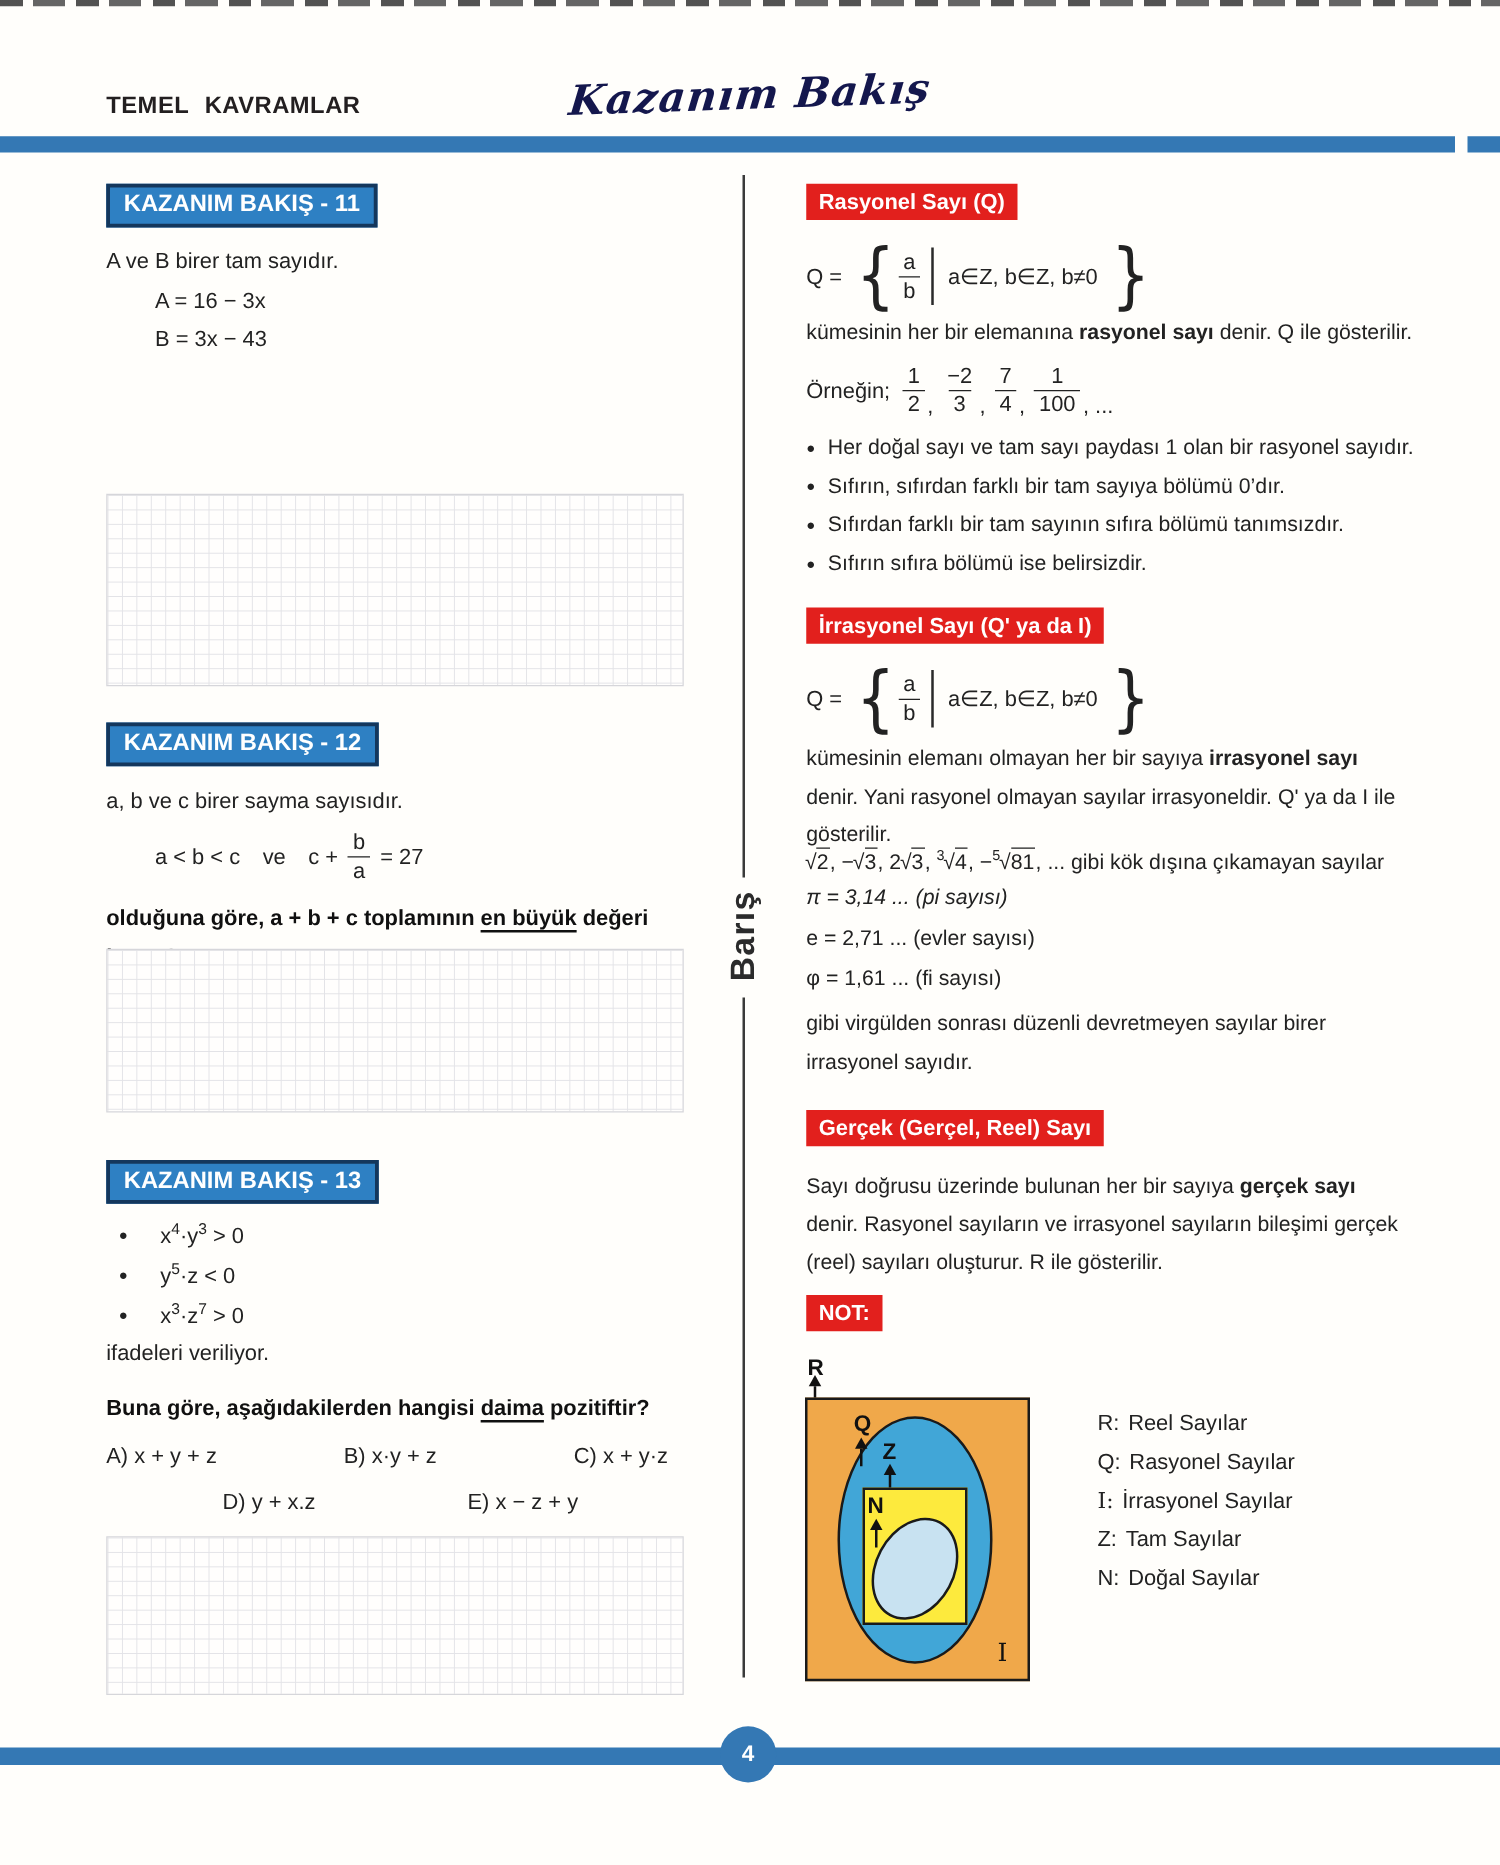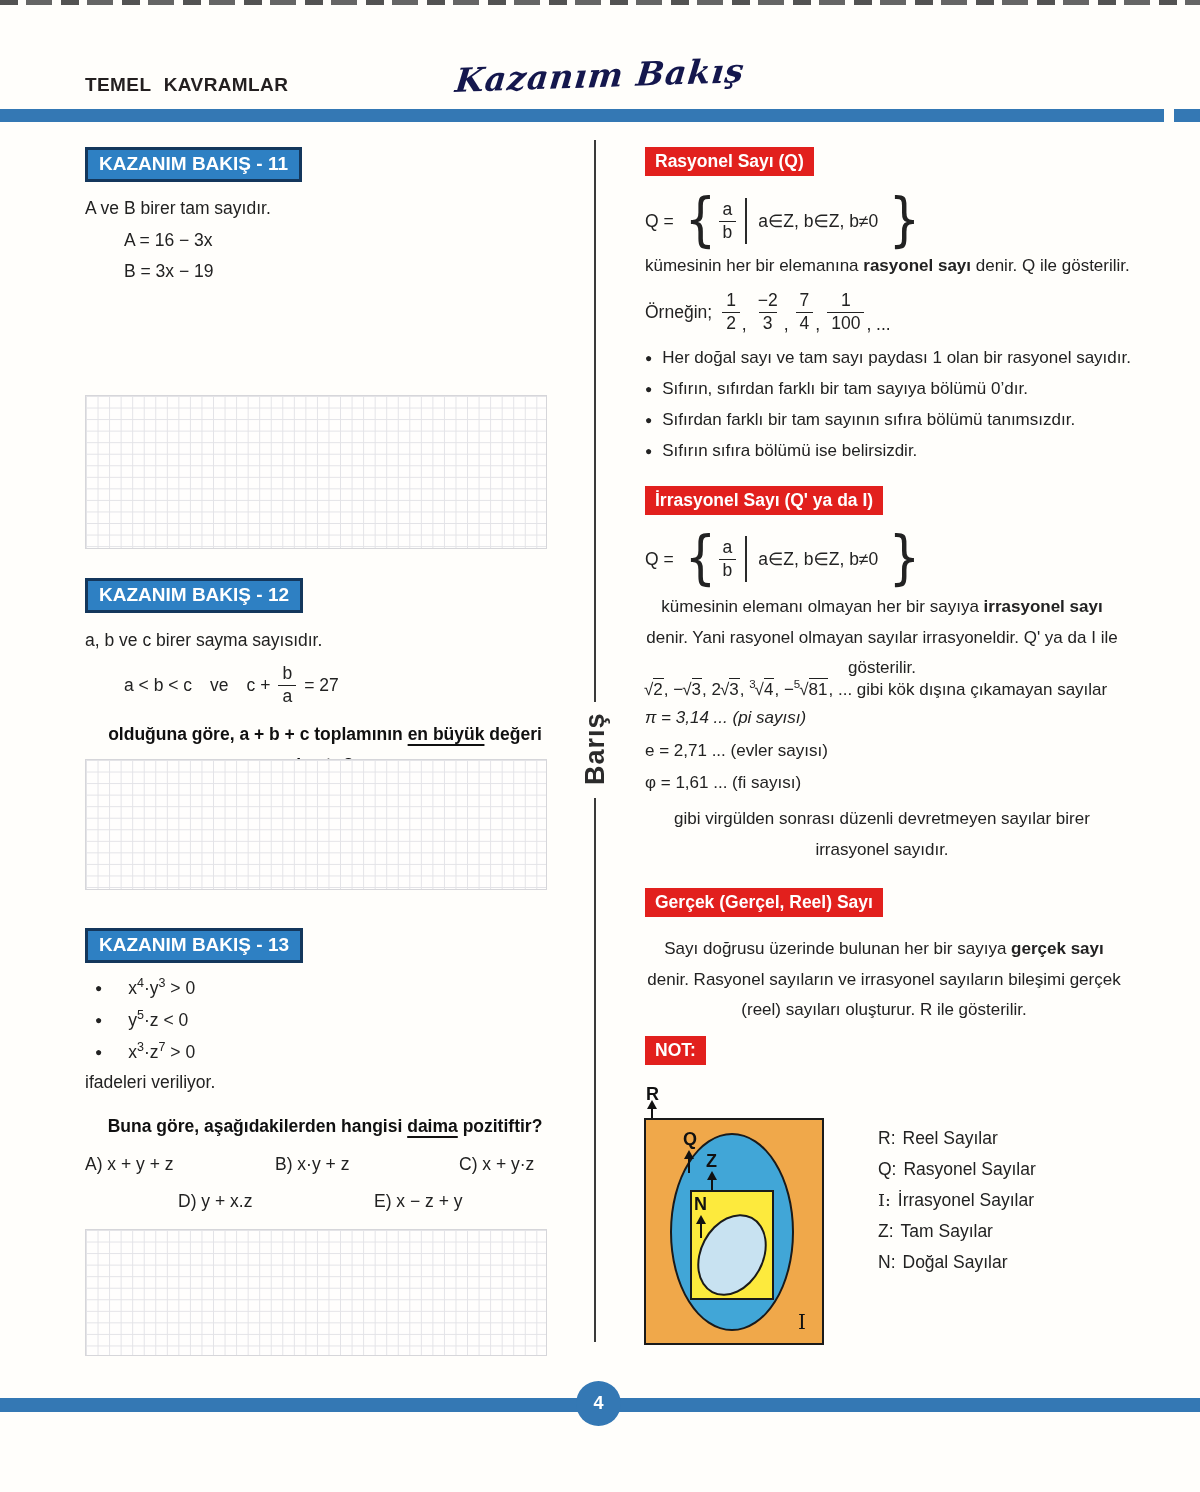--- a/index.html
+++ b/index.html
@@ -1,17 +1,17 @@
 <!DOCTYPE html>
 <html><head>
 <meta charset="utf-8">
 <style>
   * { margin:0; padding:0; box-sizing:border-box; }
   body { background:#ffffff; font-family:"Liberation Sans", sans-serif; }
-  .page { position:relative; width:1200px; height:1492px; margin:0 auto; background:#fffefb; color:#222; overflow:hidden;text-align:center; }
+  .page { position:relative; width:1200px; height:1492px; margin:0 auto; background:#fffefb; color:#222; overflow:hidden; }
   .abs { position:absolute; }
 
   
   .scan-noise { top:0; left:0; width:1200px; height:5px;
     background:repeating-linear-gradient(90deg,#343434 0 18px,#fffefb 18px 26px,#4a4a4a 26px 52px,#fffefb 52px 61px); opacity:.85; }
 
   
   .header-left { left:85px; top:74px; font-size:19px; font-weight:bold; color:#231f20; letter-spacing:.4px; word-spacing:7px; }
   .logo { left:600px; top:56px; transform:translateX(-50%) rotate(-2deg) skewX(-8deg);
     font-family:"DejaVu Serif", serif; font-style:italic; font-weight:bold; font-size:33px; color:#14174d; letter-spacing:1px; }
@@ -89,21 +89,21 @@
 
   <div class="abs vseg" style="top:140px;height:562px;"></div>
   <div class="abs vseg" style="top:798px;height:544px;"></div>
   <div class="abs side-brand">Barış</div>
 
   <div class="abs kb-box" style="left:85px;top:147px;">
     <span>KAZANIM BAKIŞ - 11</span>
   </div>
   <div class="abs t175" style="left:85px;top:198px;">A ve B birer tam sayıdır.</div>
   <div class="abs t175" style="left:124px;top:230px;">A = 16 − 3x</div>
-  <div class="abs t175" style="left:124px;top:261px;">B = 3x − 19</div>
+  <div class="abs t175" style="left:124px;top:261px;">B = 3x − 43</div>
   <div class="abs grid" style="left:85px;top:395px;width:462px;height:154px;"></div>
 
   <div class="abs kb-box" style="left:85px;top:578px;">
     <span>KAZANIM BAKIŞ - 12</span>
   </div>
   <div class="abs t175" style="left:85px;top:630px;">a, b ve c birer sayma sayısıdır.</div>
   <div class="abs mathrow" style="left:124px;top:660px;height:50px;">
     <span>a &lt; b &lt; c</span>
     <span style="margin-left:18px;">ve</span>
     <span style="margin-left:18px;">c +</span>

